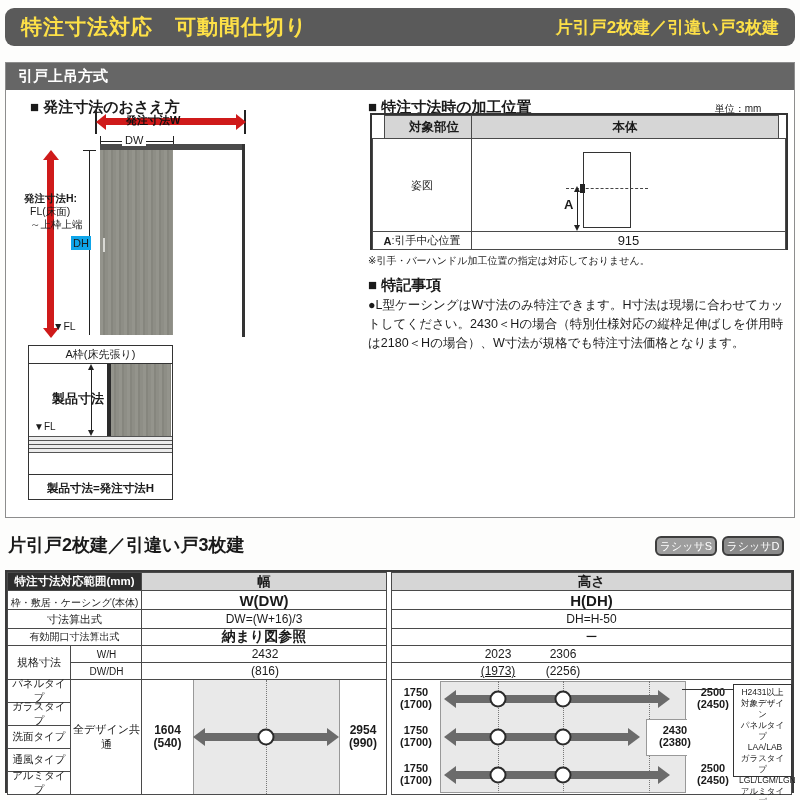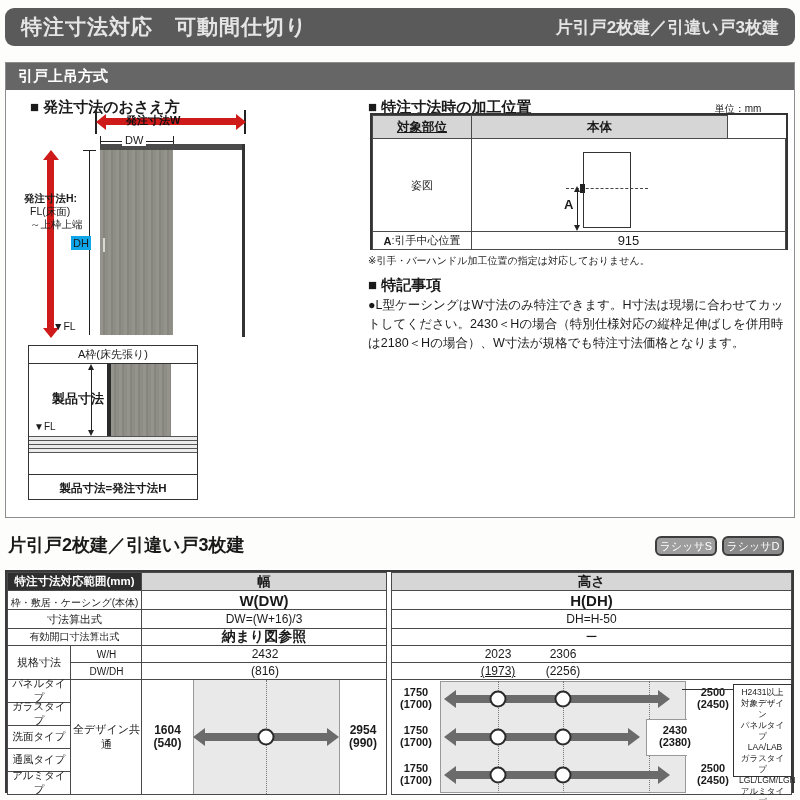--- a/index.html
+++ b/index.html
@@ -5,21 +5,21 @@
   html,body{margin:0;padding:0;background:#fff;}
   #page{position:relative;width:800px;height:800px;background:#fdfdfc;overflow:hidden;
         font-family:"Liberation Sans","DejaVu Sans",sans-serif;color:#1a1a1a;}
   .abs{position:absolute;box-sizing:border-box;}
   .ctr{display:flex;align-items:center;justify-content:center;text-align:center;}
   .col{flex-direction:column;line-height:1.08;}
   .cell{position:absolute;box-sizing:border-box;border:1px solid #4a4a4a;background:#fff;
         display:flex;align-items:center;justify-content:center;text-align:center;}
   .hdrcell{background:#d6d6d6;font-weight:bold;}
   .darkcell{background:#2e2e2e;color:#fff;font-weight:bold;}
-  .bar{background:#5a5a5a;color:#e5e5e5;}
+  .bar{background:#5a5a5a;color:#fde047;}
   
   .harrow{position:absolute;height:7px;background:#cf1a1a;}
   .harrow:before{content:"";position:absolute;left:-10px;top:-4.5px;width:0;height:0;
     border-top:8px solid transparent;border-bottom:8px solid transparent;border-right:10px solid #cf1a1a;}
   .harrow:after{content:"";position:absolute;right:-10px;top:-4.5px;width:0;height:0;
     border-top:8px solid transparent;border-bottom:8px solid transparent;border-left:10px solid #cf1a1a;}
   
   .varrow{position:absolute;width:7px;background:#cf1a1a;}
   .varrow:before{content:"";position:absolute;top:-10px;left:-4.5px;width:0;height:0;
     border-left:8px solid transparent;border-right:8px solid transparent;border-bottom:10px solid #cf1a1a;}
@@ -79,38 +79,38 @@
   <div class="abs" style="left:89px;top:150px;width:0;height:185px;border-left:1.2px solid #222;"></div>
   <div class="abs" style="left:83px;top:150px;width:13px;height:1.2px;background:#222;"></div>
   <div class="abs" style="left:71px;top:236px;font-size:11px;background:#0ea5e9;padding:1px 2px;z-index:2;">DH</div>
 
   <div class="varrow" style="left:47px;top:160px;height:168px;"></div>
   <div class="abs" style="left:24px;top:192px;font-size:10.5px;font-weight:bold;background:#fff0;z-index:3;">発注寸法H:</div>
   <div class="abs" style="left:30px;top:205px;font-size:10.5px;z-index:3;">FL(床面)</div>
   <div class="abs" style="left:30px;top:218px;font-size:10.5px;z-index:3;">～上枠上端</div>
   <div class="abs" style="left:53px;top:320px;font-size:10.5px;z-index:3;">▼FL</div>
 
-  <div class="abs" style="left:28px;top:345px;width:170px;height:155px;border:1.5px solid #333;background:#fff;">
+  <div class="abs" style="left:28px;top:345px;width:145px;height:155px;border:1.5px solid #333;background:#fff;">
     <div style="height:17px;border-bottom:1px solid #333;display:flex;align-items:center;justify-content:center;font-size:11px;">A枠(床先張り)</div>
     <div style="position:relative;height:110px;">
       <div class="abs wood" style="left:78px;top:0;width:64px;height:72px;border-left:4px solid #2a2a2a;"></div>
       <div class="vdim" style="left:62px;top:6px;height:60px;"></div>
       <div class="abs" style="left:7px;top:26px;font-size:13px;font-weight:bold;margin-left:16px;">製品寸法</div>
       <div class="abs" style="left:5px;top:57px;font-size:10px;">▼FL</div>
       <div class="abs" style="left:0;top:72px;width:100%;height:17px;background:repeating-linear-gradient(180deg,#555 0 1.3px,#ececec 1.3px 4px);"></div>
     </div>
     <div style="height:26px;border-top:1px solid #333;display:flex;align-items:center;justify-content:center;font-size:11.5px;font-weight:bold;">製品寸法=発注寸法H</div>
   </div>
 
   <div class="abs" style="left:368px;top:98px;font-weight:bold;font-size:15px;">■ 特注寸法時の加工位置</div>
   <div class="abs" style="left:688px;top:102px;width:100px;text-align:center;font-size:10px;">単位：mm</div>
 
   <div class="abs" style="left:370px;top:113px;width:418px;height:137px;border:2px solid #333;background:#fff;">
-    <div class="cell hdrcell" style="left:0;top:0;width:100px;height:24px;font-size:12.5px;text-decoration:underline;">対象部位</div>
-    <div class="cell hdrcell" style="left:99px;top:0;width:257px;height:24px;font-size:12.5px;">本体</div>
+    <div class="cell hdrcell" style="left:12px;top:0;width:100px;height:24px;font-size:12.5px;">対象部位</div>
+    <div class="cell hdrcell" style="left:99px;top:0;width:308px;height:24px;font-size:12.5px;">本体</div>
     <div class="cell" style="left:0;top:23px;width:100px;height:94px;font-size:11px;">姿図</div>
     <div class="cell" style="left:99px;top:23px;width:315px;height:94px;">
       <div class="abs" style="left:111px;top:13px;width:48px;height:76px;border:1.5px solid #333;background:#fff;"></div>
       <div class="abs" style="left:94px;top:49px;width:82px;border-top:1.5px dashed #444;"></div>
       <div class="abs" style="left:108px;top:45px;width:5px;height:9px;background:#222;"></div>
       <div class="vdim" style="left:105px;top:53px;height:33px;"></div>
       <div class="abs" style="left:92px;top:58px;font-size:13px;font-weight:bold;">A</div>
     </div>
     <div class="cell" style="left:0;top:116px;width:100px;height:19px;font-size:11px;">
       <span style="font-weight:bold;">A</span>

